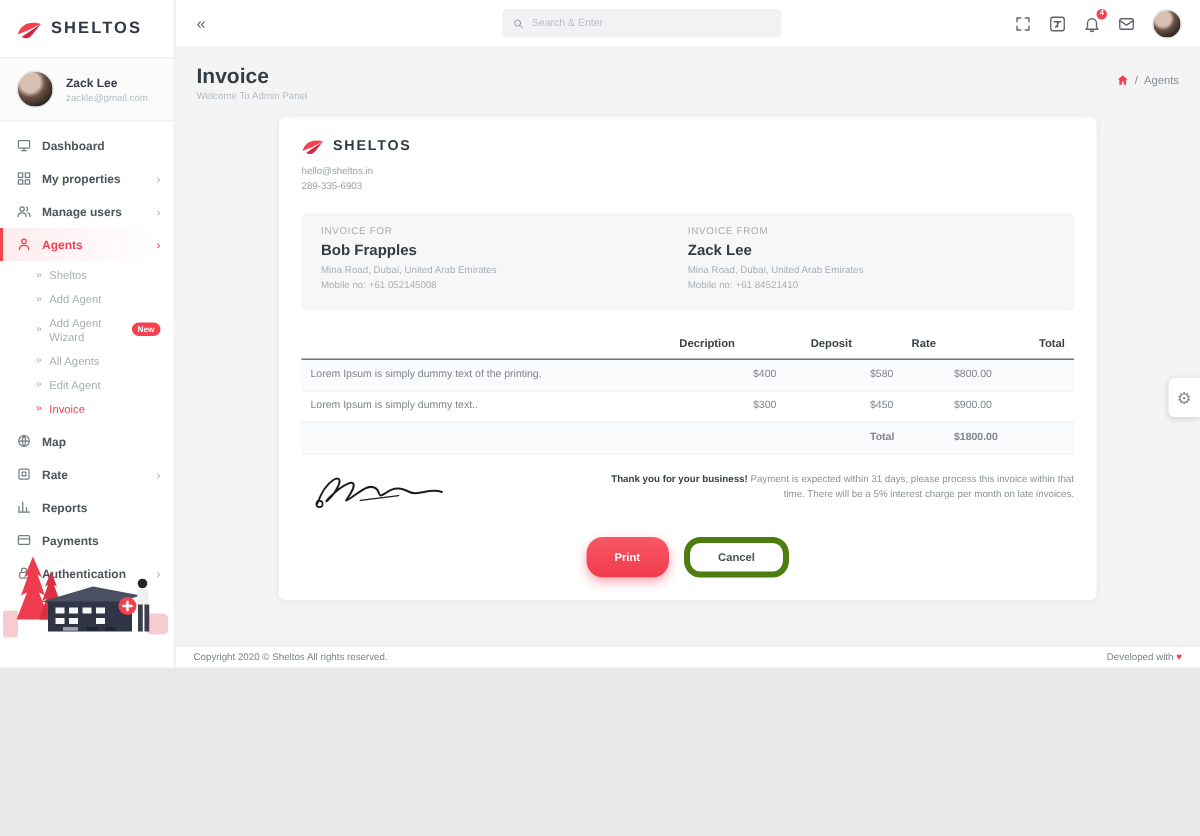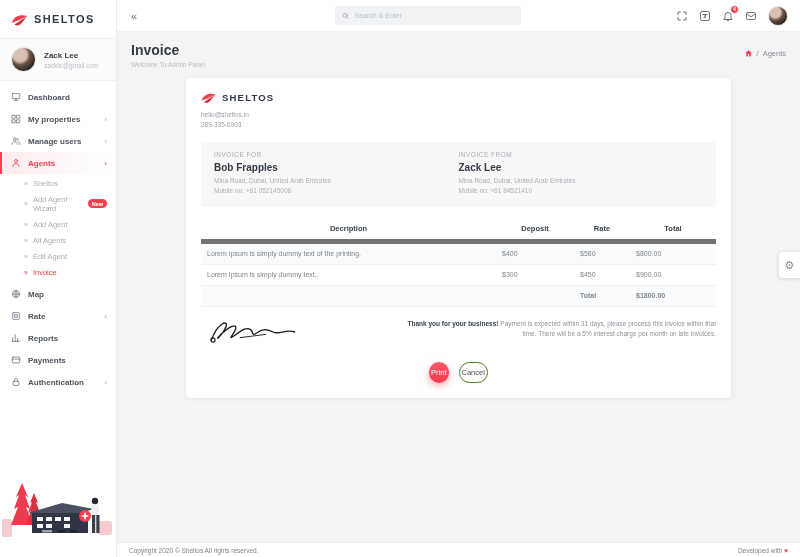--- a/index.html
+++ b/index.html
@@ -1,18 +1,18 @@
 <!DOCTYPE html>
 <html><head>
 <meta charset="utf-8">
 <style>
   * { margin:0; padding:0; box-sizing:border-box; }
   html,body { width:800px; height:557px; }
   body { font-family:"Liberation Sans", sans-serif; background:#e8e8e8; }
-  .app { width:800px; height:557px; display:flex; background:#fff; position:relative; overflow:hidden; }
+  .app { width:800px; height:445px; display:flex; background:#fff; position:relative; overflow:hidden; }
 
   
   .sidebar { width:117px; min-width:117px; background:#fff; border-right:1px solid #ececec; position:relative; z-index:2; }
   .logo-row { height:38px; display:flex; align-items:center; padding-left:11px; gap:6px; }
   .logo-text { font-size:11px; font-weight:bold; letter-spacing:1.4px; color:#2f3844; }
   .user-row { background:#fbfbfc; border-top:1px solid #f1f1f1; border-bottom:1px solid #f1f1f1; padding:8px 11px; display:flex; gap:8px; align-items:center; }
   .avatar { width:25px; height:25px; border-radius:50%; background:radial-gradient(circle at 35% 30%, #d8c0b2 0 30%, #6b5347 45%, #2e2620 75%); border:1px solid #e5e5e5; }
   .user-name { font-size:8px; font-weight:bold; color:#39404a; }
   .user-email { font-size:6.5px; color:#b7bdc4; margin-top:2px; }
   .nav { padding:5px 0 0; }
@@ -58,35 +58,35 @@
   .co-name { font-size:9.5px; font-weight:bold; letter-spacing:1.2px; color:#2f3844; }
   .co-contact { font-size:6.5px; color:#9aa1a9; margin-top:6px; line-height:1.6; }
   .inv-no { font-size:14px; font-weight:bold; color:#39424b; text-align:right; }
   .inv-meta { font-size:6.5px; color:#98a0a8; text-align:right; margin-top:4px; line-height:1.6; }
   .parties { background:#f7f7f8; border-radius:3px; margin-top:11px; padding:9px 13px 10px; display:flex;align-items:center; }
   .party { flex:1; }
   .party-label { font-size:6.5px; color:#a6adb4; letter-spacing:.5px; }
   .party-name { font-size:10px; font-weight:bold; color:#333b45; margin:4px 0 3px; }
   .party-line { font-size:6.5px; color:#a9b0b7; line-height:1.6; }
   table.inv { width:100%; border-collapse:collapse; margin-top:11px; }
-  table.inv th { text-align:center; font-size:7.5px; color:#39424b; padding:6px 6px; border-bottom:5px solid #737373; }
+  table.inv th { text-align:right; font-size:7.5px; color:#39424b; padding:6px 6px; border-bottom:1px solid #737373; }
   table.inv td { font-size:7px; color:#7d858c; padding:6.5px 6px; border-bottom:1px solid #f2f2f3; }
   table.inv tbody tr:nth-child(odd) { background:#fafbfc; }
   .col-deposit { width:78px; } .col-rate { width:56px; } .col-total { width:86px; }
   tr.total-row td { background:#fafbfc; border-bottom:1px solid #f2f2f3; }
   .total-label { font-size:8px; font-weight:bold; color:#333b45; }
   .total-value { font-size:9px; font-weight:bold; color:#333b45; }
   .bottom-row { display:flex; align-items:flex-start; margin-top:8px; }
   .signature { margin-left:4px; }
   .thanks { margin-left:auto; width:322px; text-align:right; font-size:6.5px; color:#8b939a; line-height:1.55; padding-top:4px; }
   .thanks b { color:#39424b; }
   .actions { display:flex; justify-content:center; gap:10px; margin-top:13px; }
-  .btn { border:none; border-radius:11px; font-size:7.5px; font-weight:normal; padding:5px 2px; cursor:pointer; font-family:"Liberation Sans",sans-serif; }
+  .btn { border:none; border-radius:11px; font-size:7.5px; font-weight:bold; padding:5px 19px; cursor:pointer; font-family:"Liberation Sans",sans-serif; }
   .btn-print { background:linear-gradient(180deg,#f75864,#f23b4e); color:#fff; box-shadow:0 3px 7px rgba(244,62,81,.45); }
-  .btn-cancel { background:#fff; color:#4a5056; border:1px solid #4d7c0f; }
+  .btn-cancel { background:#fff; color:#4a5056; border:4px solid #4d7c0f; }
 
   .gear-fab { position:absolute; right:0; top:252px; width:21px; height:26px; background:#fff; border-radius:4px 0 0 4px; box-shadow:0 1px 4px rgba(0,0,0,.14); display:flex; align-items:center; justify-content:center; color:#878e96; font-size:11px; cursor:pointer; z-index:3; }
 
   .footer { height:15px; background:#fff; border-top:1px solid #ececec; display:flex; align-items:center; justify-content:space-between; padding:0 12px; font-size:6.5px; color:#7c828a; }
   .heart { color:#f5404f; }
 </style>
 </head>
 <body>
 
 <div class="app">
@@ -150,26 +150,26 @@
         <span>Agents</span>
         <span class="chev">›</span>
       </div>
       <div class="sub">
         <div class="sub-item">
           <span class="arr">»</span>
           <span>Sheltos</span>
         </div>
         <div class="sub-item">
           <span class="arr">»</span>
+          <span>Add Agent</span>
+        </div>
+        <div class="sub-item">
+          <span class="arr">»</span>
           <span>Add Agent Wizard</span>
           <span class="badge-new">New</span>
-        </div>
-        <div class="sub-item">
-          <span class="arr">»</span>
-          <span>Add Agent</span>
         </div>
         <div class="sub-item">
           <span class="arr">»</span>
           <span>All Agents</span>
         </div>
         <div class="sub-item">
           <span class="arr">»</span>
           <span>Edit Agent</span>
         </div>
         <div class="sub-item active">

